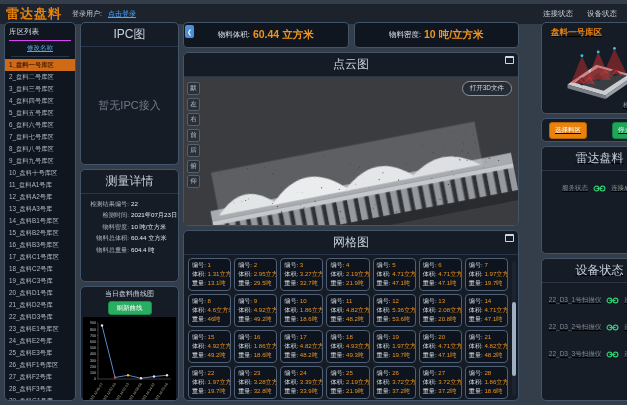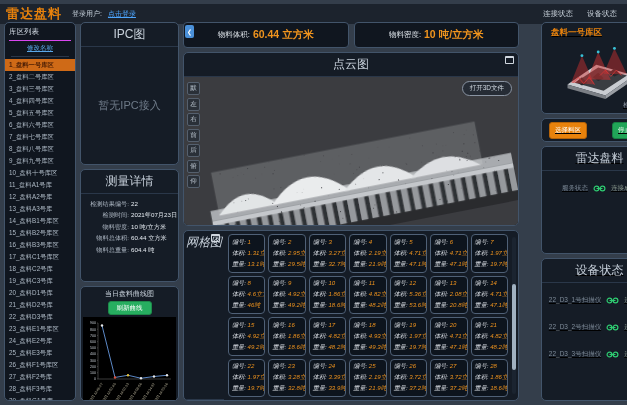--- a/index.html
+++ b/index.html
@@ -61,21 +61,21 @@
                 color:#fff;font-size:6px;display:flex;align-items:center;justify-content:center;
                 border-radius:2px;cursor:pointer;z-index:5;}
   .pc-panel{height:174px;display:flex;flex-direction:column;}
   .pc-body{flex:1;position:relative;background:#3b3c40;}
   .pc-views{position:absolute;left:3px;top:5px;display:flex;flex-direction:column;gap:2.5px;z-index:3;}
   .view-btn{width:11px;height:11px;background:#2a3038;border:1px solid #55606e;border-radius:2px;
             color:#b8c2cc;font-size:6.5px;display:flex;align-items:center;justify-content:center;cursor:pointer;}
   .open3d-btn{position:absolute;right:6px;top:4px;background:#262c35;border:1px solid #8a94a2;
               border-radius:8px;color:#d0d8e0;font-size:6.5px;padding:2px 7px;cursor:pointer;z-index:3;}
   .pc-render{position:absolute;inset:0;}
-  .grid-panel{flex:1;display:flex;flex-direction:row;font-style:italic;}
+  .grid-panel{flex:1;display:flex;flex-direction:column;}
   .grid-body{flex:1;position:relative;padding:3px 10px 3px 4px;}
   .grid-cells{display:grid;grid-template-columns:repeat(7,1fr);gap:3px;height:100%;box-sizing:border-box;}
   .g-cell{background:#0d141d;border:1px solid #4f6076;border-radius:4px;padding:2px 3px;
           display:flex;flex-direction:column;justify-content:space-around;overflow:hidden;}
   .g-line{font-size:6.1px;white-space:nowrap;}
   .g-l{color:#d8dce2;}
   .g-v{color:#f0941e;}
   .grid-scroll{position:absolute;right:2px;top:6px;bottom:6px;width:4px;background:#1b2430;border-radius:2px;}
   .grid-thumb{position:absolute;left:0;width:4px;top:30%;height:55%;background:#9fb0c0;border-radius:2px;cursor:grab;}
   

